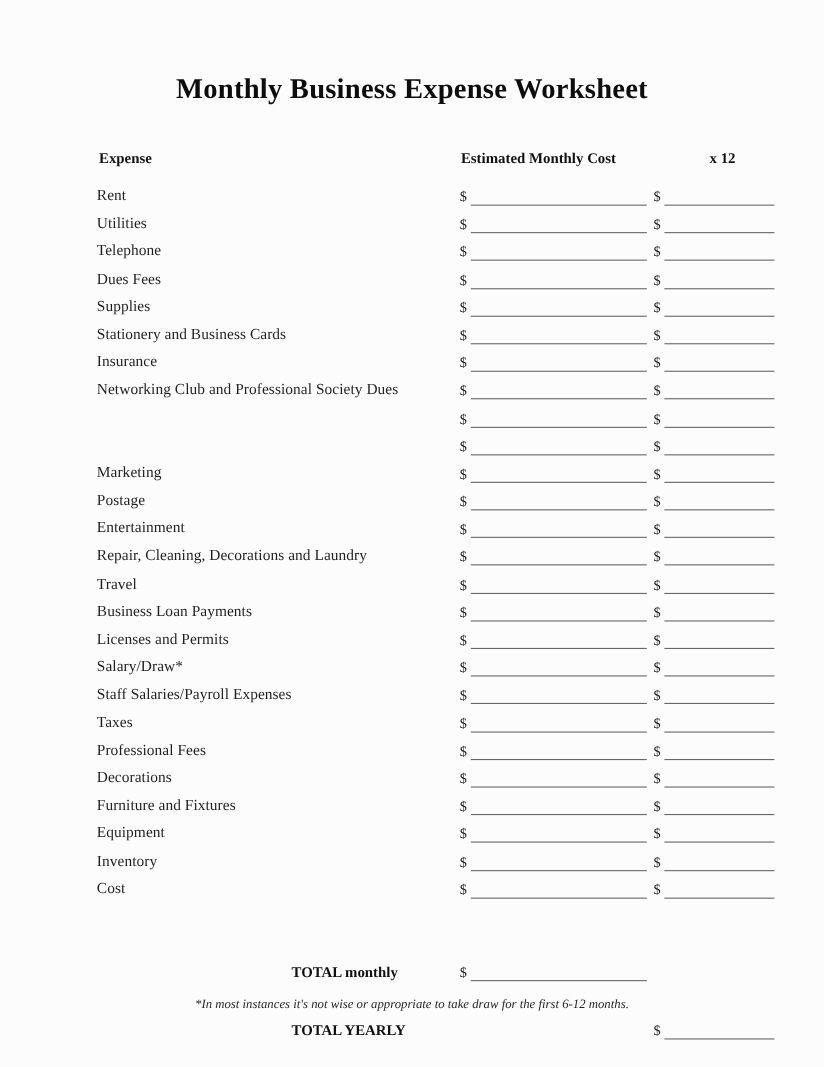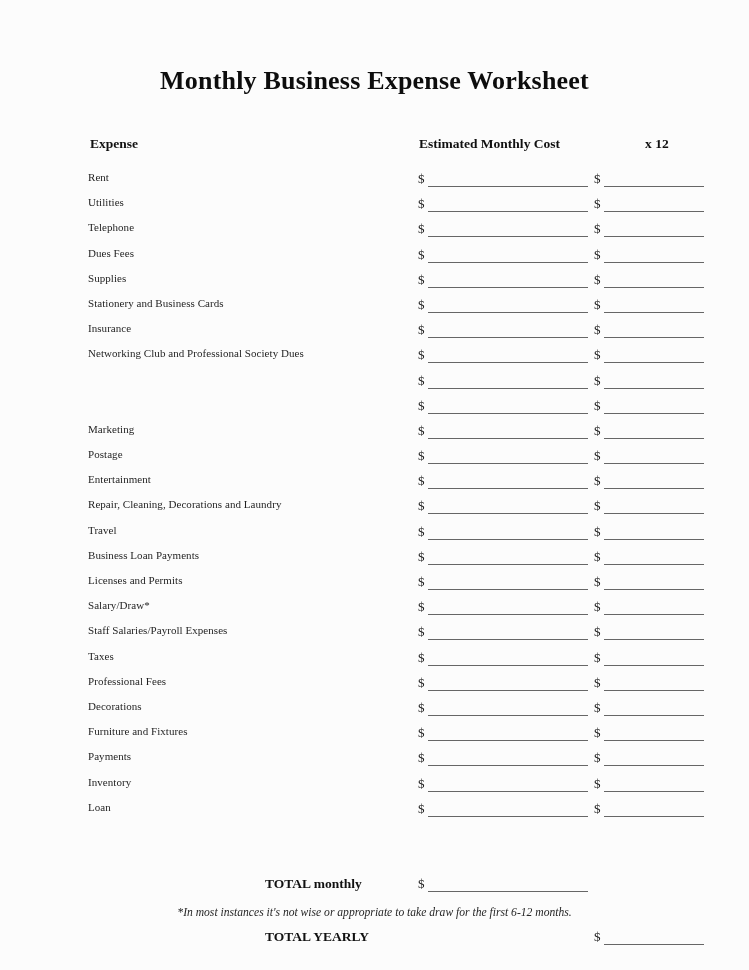--- a/index.html
+++ b/index.html
@@ -63,21 +63,21 @@
     width: 749px;
   }
   .row {
     position: relative;
     height: 25.2px;
   }
   .row-label {
     position: absolute;
     left: 88px;
     top: 0;
-    font-size: 11px;
+    font-size: 14px;
     color: #1f1f1f;
     white-space: nowrap;
     letter-spacing: 0.05px;
     text-align: right;
   }
   .dollar {
     position: absolute;
     top: 0;
     font-size: 13px;
     color: #1f1f1f;
@@ -296,35 +296,35 @@
         <div class="rule y-rule"></div>
       </div>
       <div class="row">
         <div class="row-label">Furniture and Fixtures</div>
         <div class="dollar m-dollar">$</div>
         <div class="rule m-rule"></div>
         <div class="dollar y-dollar">$</div>
         <div class="rule y-rule"></div>
       </div>
       <div class="row">
-        <div class="row-label">Payments</div>
+        <div class="row-label">Equipment</div>
         <div class="dollar m-dollar">$</div>
         <div class="rule m-rule"></div>
         <div class="dollar y-dollar">$</div>
         <div class="rule y-rule"></div>
       </div>
       <div class="row">
         <div class="row-label">Inventory</div>
         <div class="dollar m-dollar">$</div>
         <div class="rule m-rule"></div>
         <div class="dollar y-dollar">$</div>
         <div class="rule y-rule"></div>
       </div>
       <div class="row">
-        <div class="row-label">Loan</div>
+        <div class="row-label">Cost</div>
         <div class="dollar m-dollar">$</div>
         <div class="rule m-rule"></div>
         <div class="dollar y-dollar">$</div>
         <div class="rule y-rule"></div>
       </div>
     </div>
 
   <div class="totals">
     <div class="total-row">
       <div class="total-label">TOTAL monthly</div>

